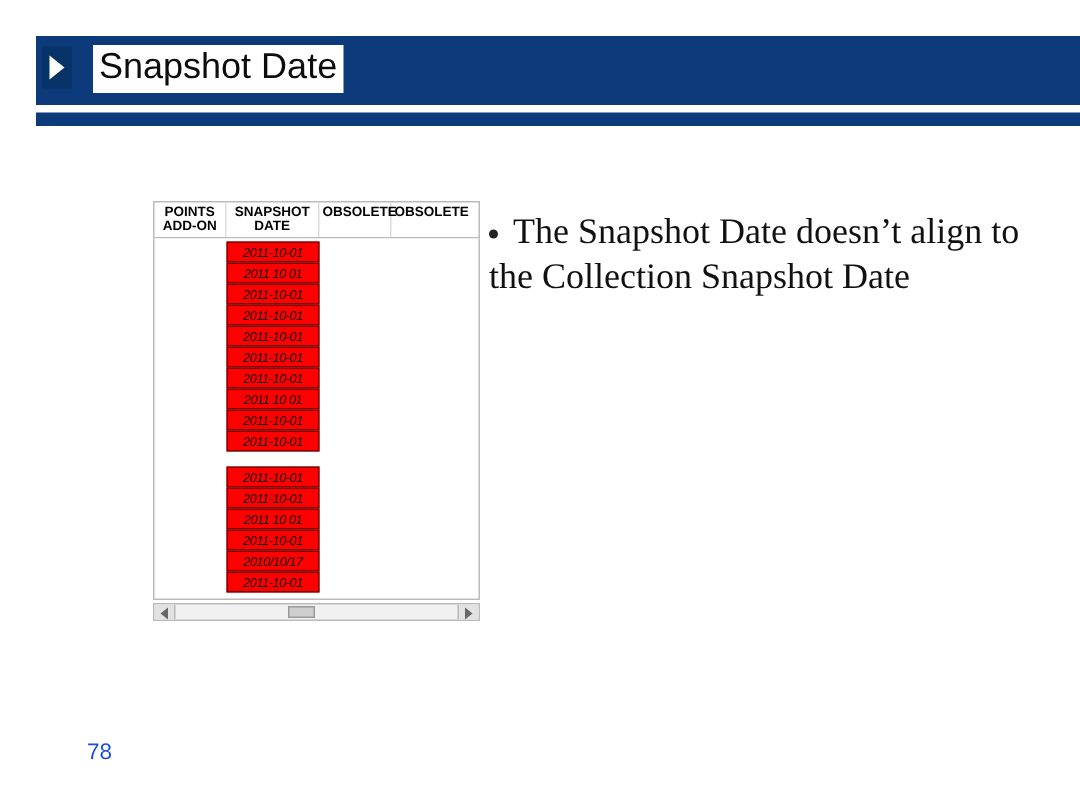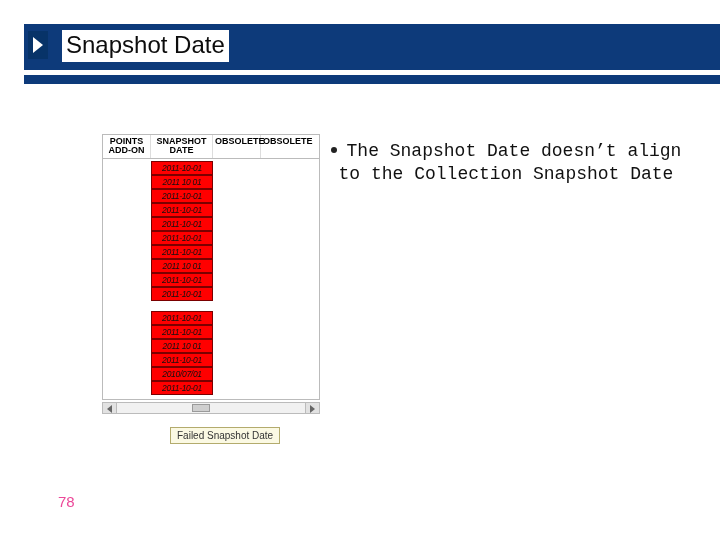--- a/index.html
+++ b/index.html
@@ -8,21 +8,21 @@
 
   .title-band { position: absolute; left: 24px; right: 0; top: 24px; height: 46px; background: #0d3a7a; }
   .title-marker { position: absolute; left: 28px; top: 31px; width: 20px; height: 28px; background: #073368; }
   .title-marker::before {
     content: ""; position: absolute; left: 5px; top: 6px;
     border-top: 8px solid transparent; border-bottom: 8px solid transparent; border-left: 10px solid #fff;
   }
   .title-text { position: absolute; left: 62px; top: 30px; font-size: 24px; color: #0c0c0c; background: #fff; padding: 1px 4px 3px 4px; }
   .title-underline { position: absolute; left: 24px; right: 0; top: 75px; height: 9px; background: #0d3a7a; }
 
-  .bullet { position: absolute; left: 326px; top: 140px; width: 360px; font-family: Liberation Mono, monospace; font-size: 18px; color: #111; line-height: 1.25; text-align: center; }
+  .bullet { position: absolute; left: 326px; top: 140px; width: 360px; font-family: Liberation Serif, serif; font-size: 24px; color: #111; line-height: 1.25; }
   .bullet-dot { display: inline-block; width: 6px; height: 6px; border-radius: 50%; background: #222; vertical-align: 3px; margin-right: 10px; }
 
   .thumb { position: absolute; left: 74px; top: 134px; width: 218px; margin-left: 28px; }
 
   .thumb-head { display: grid; grid-template-columns: 48px 62px 48px 48px; font-size: 9px; font-weight: bold; border: 1px solid #bbb; background: #fff; }
   .thumb-head div { padding: 2px 2px; text-align: center; border-right: 1px solid #ddd; line-height: 1.05; }
   .thumb-head div:last-child { border-right: none; }
 
   .thumb-body { border-left: 1px solid #bbb; border-right: 1px solid #bbb; border-bottom: 1px solid #bbb; padding: 2px 16px 4px 0; background: #fff; }
   .row { display: grid; grid-template-columns: 48px 62px 48px 48px; }
@@ -33,21 +33,21 @@
   .scrollbar { display: flex; margin-top: 2px; height: 12px; width: 218px; border: 1px solid #bbb; background: #f1f1f1; }
   .sb-btn { width: 14px; background: #e2e2e2; border-right: 1px solid #bbb; position: relative; }
   .sb-btn:last-child { border-right: none; border-left: 1px solid #bbb; }
   .sb-track { flex: 1; position: relative; }
   .sb-thumb { position: absolute; left: 40%; top: 1px; bottom: 1px; width: 18px; background: #cfcfcf; border: 1px solid #9a9a9a; }
   .sb-btn.left::before { content: ""; position: absolute; left: 4px; top: 2px; border-top: 4px solid transparent; border-bottom: 4px solid transparent; border-right: 5px solid #666; }
   .sb-btn.right::before { content: ""; position: absolute; right: 4px; top: 2px; border-top: 4px solid transparent; border-bottom: 4px solid transparent; border-left: 5px solid #666; }
 
   .tooltip { position: absolute; left: 170px; top: 427px; background: #fbf9e3; border: 1px solid #b3ab6d; font-size: 10px; padding: 2px 6px; color: #333; white-space: nowrap; }
 
-  .page-num { position: absolute; left: 58px; bottom: 30px; font-size: 15px; color: #ec4899; }
+  .page-num { position: absolute; left: 58px; bottom: 30px; font-size: 15px; color: #1d4ed8; }
 </style>
 </head>
 <body>
 
 <div class="slide">
   <div class="title-band"></div>
   <div class="title-marker"></div>
   <div class="title-text">Snapshot Date</div>
   <div class="title-underline"></div>
 
@@ -143,36 +143,35 @@
           <div></div>
         </div>
       <div class="row">
           <div></div>
           <div class="date">2011-10-01</div>
           <div></div>
           <div></div>
         </div>
       <div class="row">
           <div></div>
-          <div class="date">2010/07/01</div>
+          <div class="date">2010/10/17</div>
           <div></div>
           <div></div>
         </div>
       <div class="row">
           <div></div>
           <div class="date">2011-10-01</div>
           <div></div>
           <div></div>
         </div>
     </div>
     <div class="scrollbar">
       <div class="sb-btn left"></div>
       <div class="sb-track">
           <div class="sb-thumb"></div>
         </div>
       <div class="sb-btn right"></div>
     </div>
   </div>
 
-  <div class="tooltip">Failed Snapshot Date</div>
 
   <div class="page-num">78</div>
 </div>
 
 </body></html>

